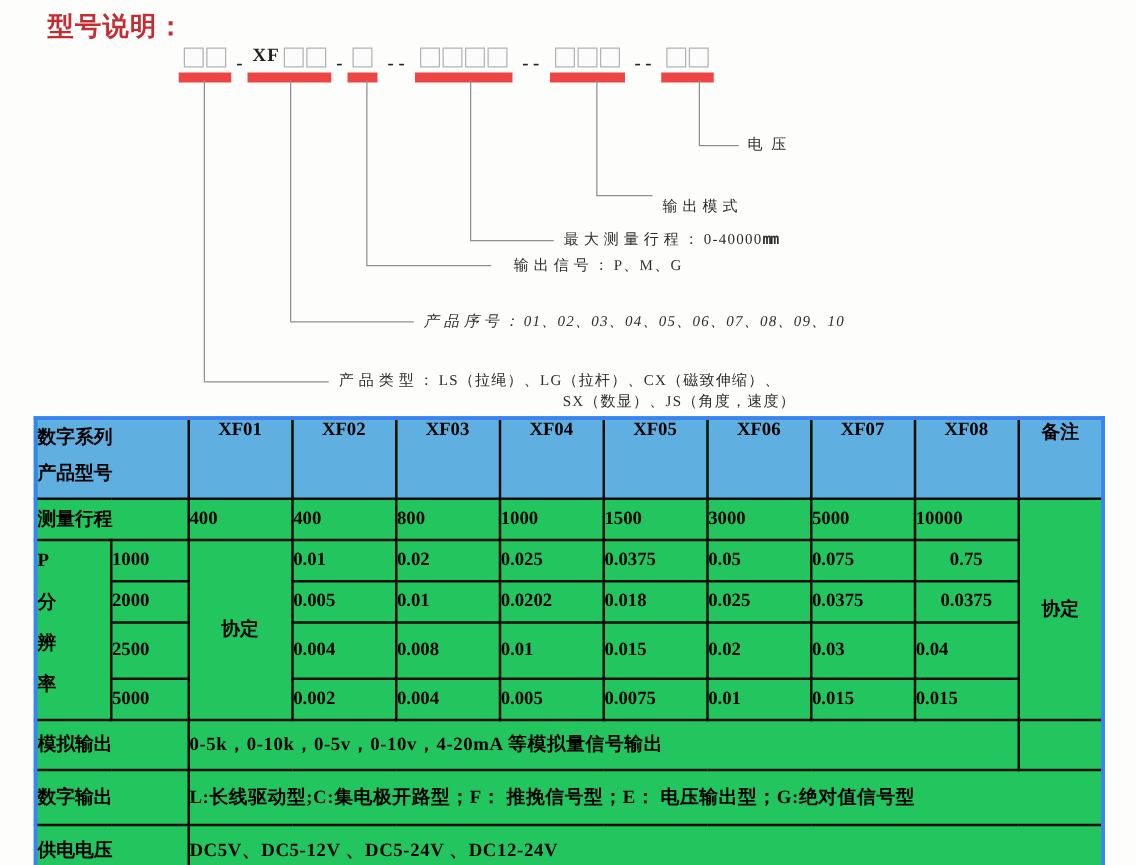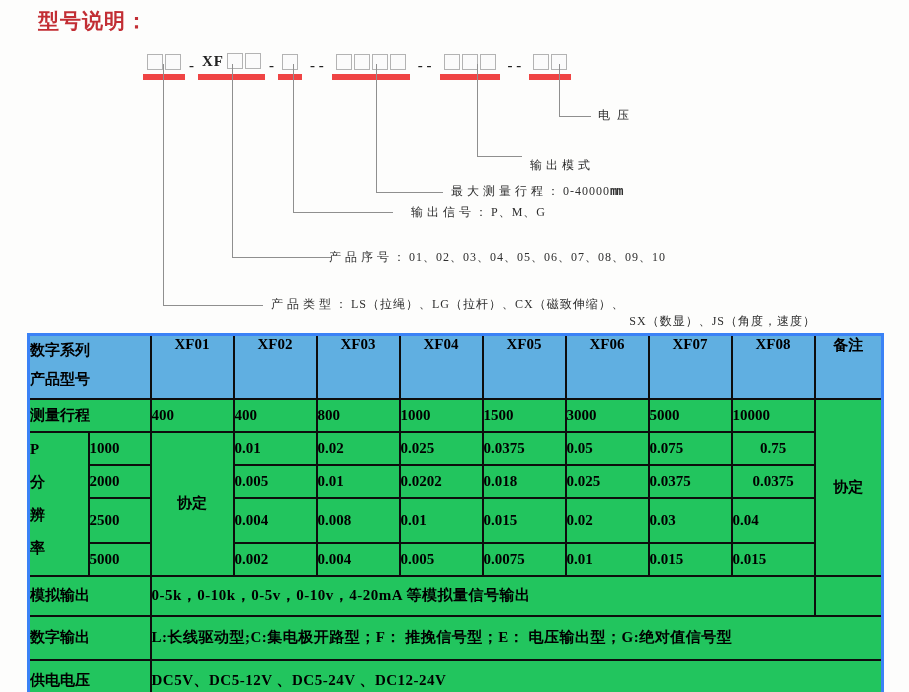--- a/index.html
+++ b/index.html
@@ -8,34 +8,34 @@
     font-family:"Liberation Serif",serif;color:#1c1c1c;
   }
   
   .page-title{
     position:absolute;left:38px;top:7px;
     font-family:"Liberation Sans",sans-serif;font-weight:bold;font-size:21px;
     color:#c22e34;letter-spacing:1px;
   }
   
   .format-line{position:absolute;left:143px;top:37px;display:flex;align-items:flex-end;}
-  .fmt-group{display:flex;align-items:flex-start;border-bottom:6px solid #ef4444;padding:0 3px 4px 3px;margin-top:16px;}
+  .fmt-group{display:flex;align-items:center;border-bottom:8px solid #ef4444;padding:0 3px 4px 3px;}
   .fmt-box{width:14px;height:14px;border:1px solid #b3b3b3;background:#fbfbfb;margin:0 1px;}
   .fmt-prefix{font-weight:bold;font-size:15px;letter-spacing:1px;padding:0 2px 0 1px;color:#222;}
   .fmt-sep{font-weight:bold;font-size:15px;padding:0 4px 6px 4px;color:#222;white-space:pre;}
   .fmt-sep.wide{padding:0 8px 6px 8px;}
   
   .v-line{position:absolute;width:1px;background:#8f8f8f;}
   .h-line{position:absolute;height:1px;background:#8f8f8f;}
   .callout-label{position:absolute;font-size:12px;color:#2e2e2e;white-space:nowrap;}
   .callout-text{letter-spacing:4px;}
   .callout-text.wide{letter-spacing:7px;}
   .callout-value{letter-spacing:1px;}
   .unit{font-family:"DejaVu Sans Mono",monospace;font-weight:bold;letter-spacing:-1px;}
-  .ptype-line2{display:block;text-align:right;width:545px;letter-spacing:1px;}
+  .ptype-line2{display:block;text-align:center;width:545px;letter-spacing:1px;}
   
   table.spec{
     position:absolute;left:27px;top:333px;width:854px;
     border-collapse:collapse;table-layout:fixed;background:#22c55e;
     border:3px solid #3b82f6;font-weight:bold;font-size:15px;color:#000;
   }
   table.spec td,table.spec th{border:2px solid #0d0d0d;overflow:hidden;padding:0;}
   th.hdr{background:#60afe1;vertical-align:top;text-align:center;padding-top:7px;font-size:15px;margin-left:32px;}
   th.hdr-first{background:#60afe1;vertical-align:top;text-align:left;padding:6px 0 0 10px;font-size:15px;line-height:1.95;font-weight:bold;}
   td.lbl{text-align:left;padding-left:10px;font-size:15px;margin-left:48px;}
@@ -105,21 +105,21 @@
   </div>
   <div class="callout-label" style="left:530px;top:157px;">
     <span class="callout-text">输出模式</span>
   </div>
   <div class="callout-label" style="left:451px;top:183px;">
     <span class="callout-text">最大测量行程：</span><span class="callout-value">0-40000</span><span class="unit">mm</span>
   </div>
   <div class="callout-label" style="left:411px;top:204px;">
     <span class="callout-text">输出信号：</span><span class="callout-value">P、M、G</span>
   </div>
-  <div class="callout-label" style="left:329px;top:249px;">
+  <div class="callout-label" style="left:339px;top:249px;font-style:italic;">
     <span class="callout-text">产品序号：</span><span class="callout-value">01、02、03、04、05、06、07、08、09、10</span>
   </div>
   <div class="callout-label" style="left:271px;top:296px;">
     <span class="callout-text">产品类型：</span><span class="callout-value">LS（拉绳）、LG（拉杆）、CX（磁致伸缩）、</span>
     <span class="ptype-line2 callout-value">SX（数显）、JS（角度，速度）</span>
   </div>
 
   <table class="spec">
     <colgroup>
       <col style="width:60px">

